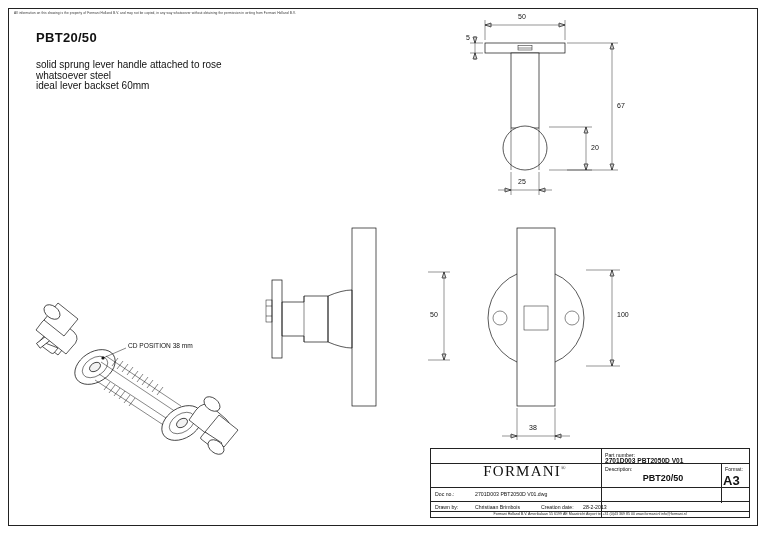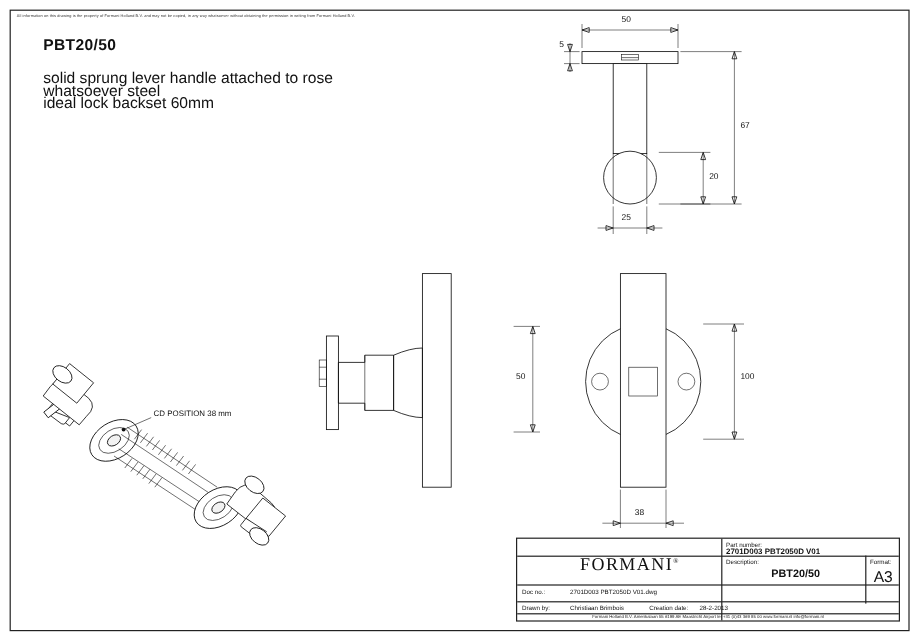--- a/index.html
+++ b/index.html
@@ -1,56 +1,56 @@
 <!DOCTYPE html>
 <html><head>
 <meta charset="utf-8">
 <style>
   html,body{margin:0;padding:0;background:#ffffff;}
   body{width:768px;height:536px;font-family:"Liberation Sans",sans-serif;color:#111;}
   #sheet{position:relative;width:768px;height:536px;overflow:hidden;background:#fff;}
   .frame{position:absolute;left:8px;top:8px;width:750px;height:518px;border:1px solid #222;box-sizing:border-box;}
   .disclaimer{position:absolute;left:14px;top:11px;width:420px;font-size:3.2px;line-height:4px;color:#333;letter-spacing:0.1px;}
   .title-code{position:absolute;left:36px;top:30px;font-size:13px;font-weight:bold;letter-spacing:.3px;}
-  .desc{position:absolute;left:36px;top:60px;font-size:13px;line-height:10.5px;color:#111;}
+  .desc{position:absolute;left:36px;top:60px;font-size:10px;line-height:10.5px;color:#111;}
   .dim{position:absolute;font-size:7px;color:#111;white-space:nowrap;}
   svg.layer{position:absolute;left:0;top:0;width:768px;height:536px;pointer-events:none;}
   .ln{stroke:#111;stroke-width:.7;fill:none;}
   .thin{stroke:#111;stroke-width:.5;fill:none;}
   .ext{stroke:#111;stroke-width:.45;fill:none;}
   .fillw{fill:#ffffff;stroke:#111;stroke-width:.7;}
   .fillg{fill:#f2f2f2;stroke:#111;stroke-width:.7;}
   
   .tb{position:absolute;left:430px;top:448px;width:320px;height:70px;border:1px solid #222;box-sizing:border-box;font-size:5.4px;}
   .tb .vline{position:absolute;top:0;bottom:0;border-left:1px solid #222;}
   .tb .hline{position:absolute;left:0;right:0;border-top:1px solid #222;}
   .brand{position:absolute;left:14px;top:14px;width:160px;text-align:center;font-size:15px;letter-spacing:1.2px;color:#111;font-family:"Liberation Serif",serif;}
   .brand sup{font-size:6px;vertical-align:super;}
   .tbcell{position:absolute;font-size:5.2px;color:#111;}
   .tbcell.b{font-weight:bold;}
   .partno{position:absolute;left:243px;top:23px;width:72px;text-align:center;font-size:9px;font-weight:bold;}
-  .fmt{position:absolute;left:296px;top:26px;width:22px;text-align:center;font-size:13px;font-weight:normal;}
+  .fmt{position:absolute;left:296px;top:26px;width:22px;text-align:left;font-size:13px;font-weight:bold;}
   .footer{position:absolute;left:0;right:0;bottom:1px;text-align:center;font-size:3.6px;color:#222;}
   .cdpos{position:absolute;font-size:6.6px;color:#111;}
 </style>
 </head>
 <body>
 
 <div id="sheet">
 
   <div class="frame"></div>
 
   <div class="disclaimer">All information on this drawing is the property of Formani Holland B.V. and may not be copied, in any way whatsoever without obtaining the permission in writing from Formani Holland B.V.</div>
 
   <div class="title-code">PBT20/50</div>
 
   <div class="desc">
     <div>solid sprung lever handle attached to rose</div>
     <div>whatsoever steel</div>
-    <div>ideal lock backset 60mm</div>
+    <div>ideal lever backset 60mm</div>
   </div>
 
   <svg class="layer" viewBox="0 0 768 536">
 
     <g>
 
       <rect class="fillw" x="485" y="43" width="80" height="10"></rect>
 
       <rect class="thin" x="518" y="45.5" width="14" height="4.5"></rect>
       <line class="thin" x1="518" y1="48" x2="532" y2="48"></line>

